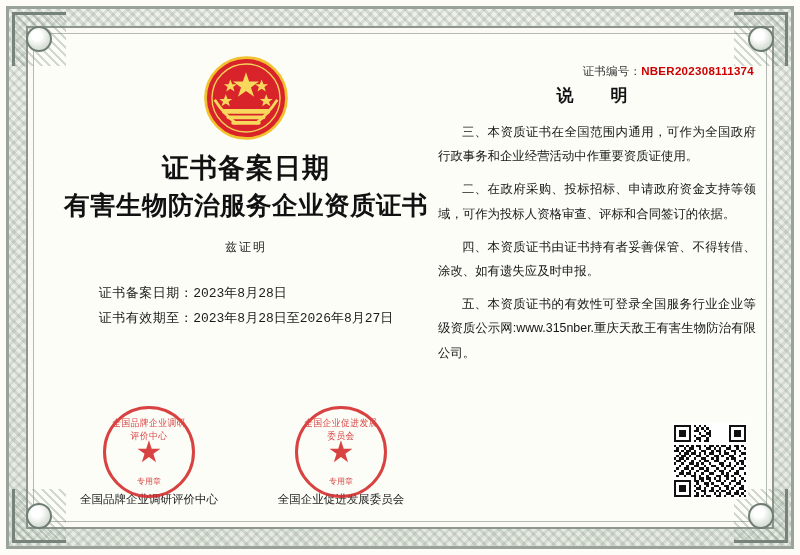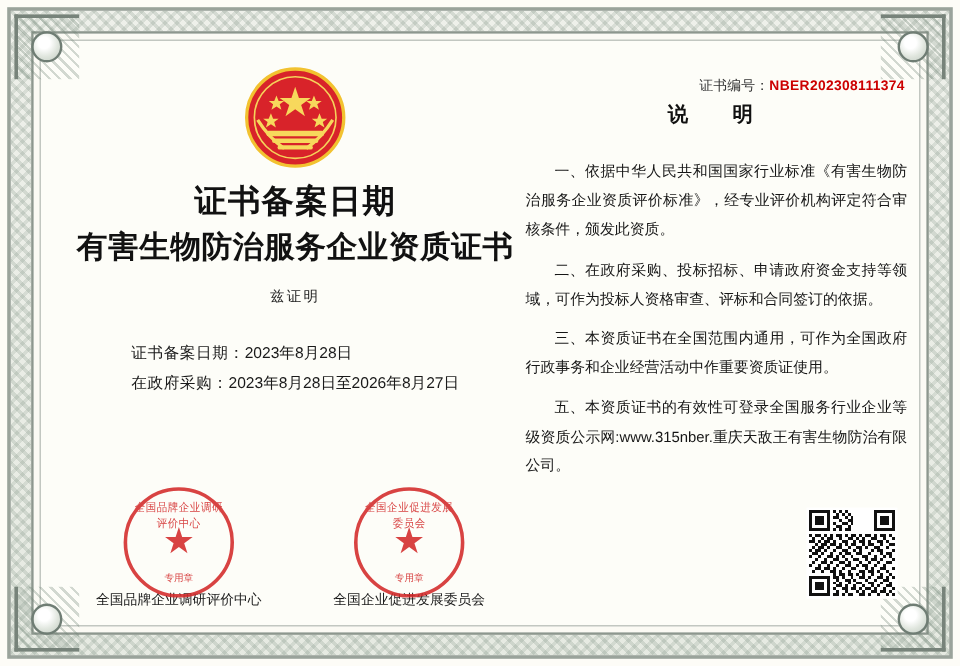--- a/index.html
+++ b/index.html
@@ -124,20 +124,21 @@
     letter-spacing: 3px;
     text-shadow: 0 1px 0 rgba(0,0,0,.12);
   }
   .dates {
     margin-top: 26px;
     font-size: 13px;
     color: #1a1a1a;
     line-height: 1.9;
     display: inline-block;
     text-align: left;
+    font-family: Liberation Mono, monospace;
   }
   .dates .row { white-space: nowrap; }
   .dates .lbl { letter-spacing: .5px; }
 
   
   .seals {
     position: absolute;
     left: 10px; bottom: 8px;
     width: 390px;
     display: flex;
@@ -189,21 +190,21 @@
     right: 4px; top: 44px;
     width: 318px;
   }
   .notice-title {
     text-align: center;
     font-family: "Liberation Serif", serif;
     font-size: 17px;
     font-weight: bold;
     color: #111;
     letter-spacing: 10px;
-    margin-bottom: 24px;
+    margin-bottom: 13px;
   }
   .notice-item {
     font-size: 12.4px;
     color: #161616;
     line-height: 1.95;
     text-align: justify;
     text-indent: 24px;
     margin-bottom: 9px;
   }
   .notice-item:last-child { margin-bottom: 0; }
@@ -266,21 +267,21 @@
       <div class="title-main">证书备案日期</div>
       <div class="title-sub">有害生物防治服务企业资质证书</div>
 
       <div class="hereby">兹证明</div>
 
       <div class="dates">
         <div class="row">
           <span class="lbl">证书备案日期：</span><span>2023年8月28日</span>
         </div>
         <div class="row">
-          <span class="lbl">在政府采购：</span><span>2023年8月28日至2026年8月27日</span>
+          <span class="lbl">证书有效期至：</span><span>2023年8月28日至2026年8月27日</span>
         </div>
       </div>
     </div>
 
     <div class="seals">
       <div class="seal-wrap">
         <div class="seal">
           <div class="arc">全国品牌企业调研评价中心</div>
           <div class="star">★</div>
           <div class="arc2">专用章</div>
@@ -292,23 +293,23 @@
           <div class="arc">全国企业促进发展委员会</div>
           <div class="star">★</div>
           <div class="arc2">专用章</div>
         </div>
         <div class="seal-caption">全国企业促进发展委员会</div>
       </div>
     </div>
 
     <div class="right">
       <div class="notice-title">说　明</div>
-      <div class="notice-item">一、依据中华人民共和国国家行业标准《有害生物防治服务企业资质评价标准》，经专业评价机构评定符合审核条件，颁发此资质。</div>
+      <div class="notice-item">三、本资质证书在全国范围内通用，可作为全国政府行政事务和企业经营活动中作重要资质证使用。</div>
       <div class="notice-item">二、在政府采购、投标招标、申请政府资金支持等领域，可作为投标人资格审查、评标和合同签订的依据。</div>
-      <div class="notice-item">三、本资质证书在全国范围内通用，可作为全国政府行政事务和企业经营活动中作重要资质证使用。</div>
+      <div class="notice-item">四、本资质证书由证书持有者妥善保管、不得转借、涂改、如有遗失应及时申报。</div>
       <div class="notice-item">五、本资质证书的有效性可登录全国服务行业企业等级资质公示网:www.315nber.重庆天敌王有害生物防治有限公司。</div>
     </div>
 
     <div class="qr">
       <svg viewBox="0 0 29 29" width="72" height="72" shape-rendering="crispEdges" aria-hidden="true">
         <rect width="29" height="29" fill="#fff"></rect>
         <g fill="#111">
           <rect x="0" y="0" width="7" height="1"></rect>
             <rect x="0" y="6" width="7" height="1"></rect>
           <rect x="0" y="0" width="1" height="7"></rect>

